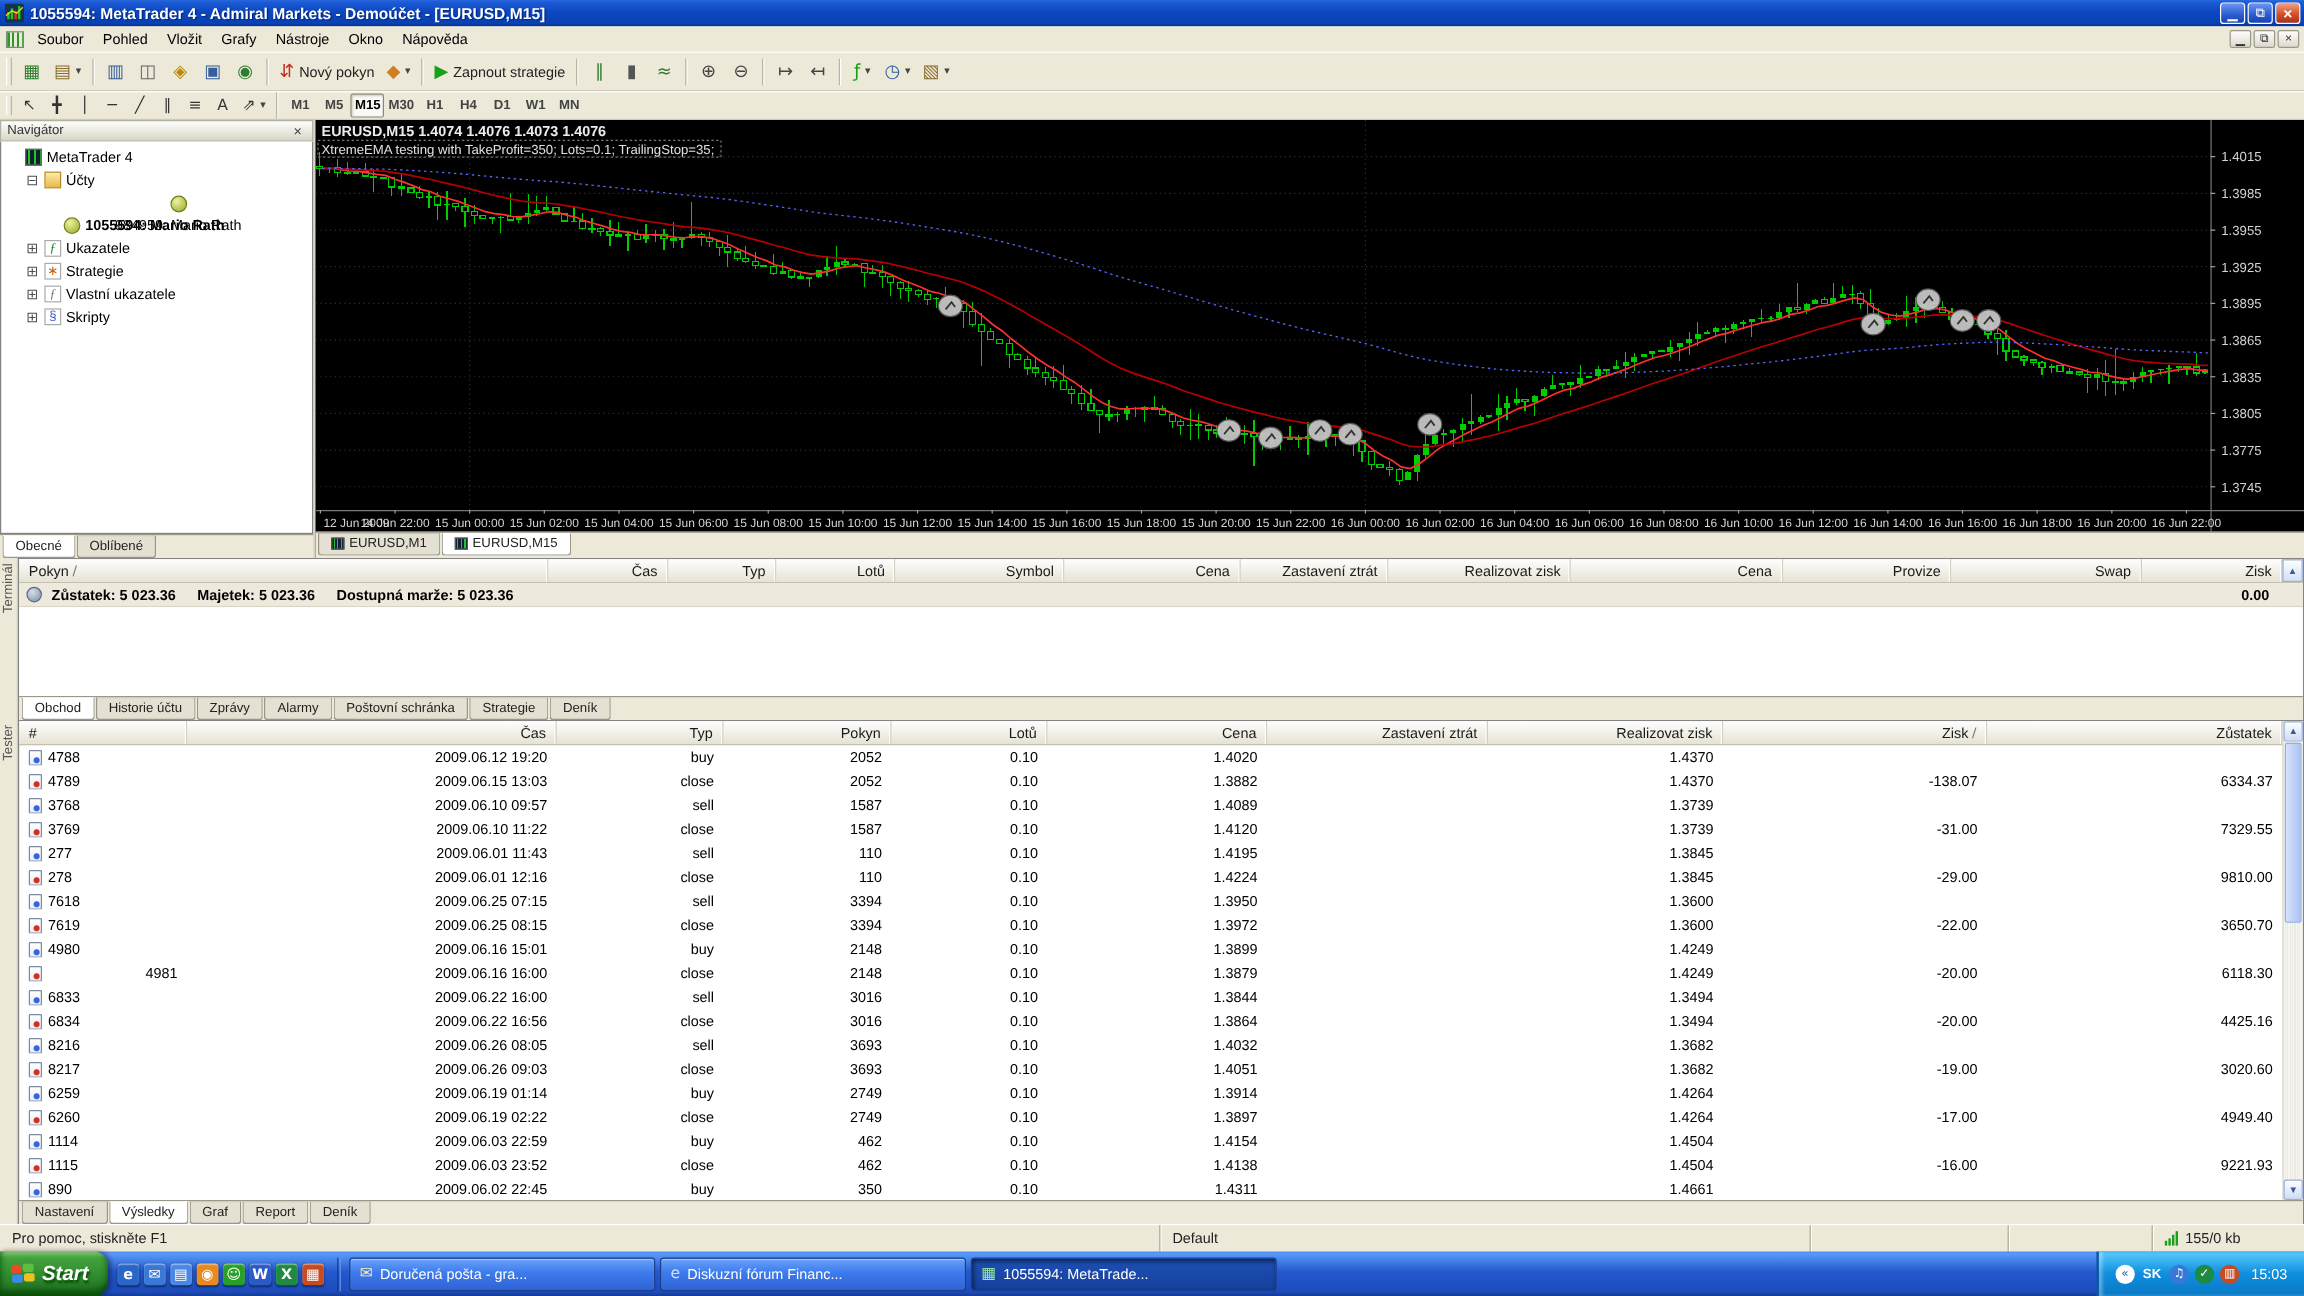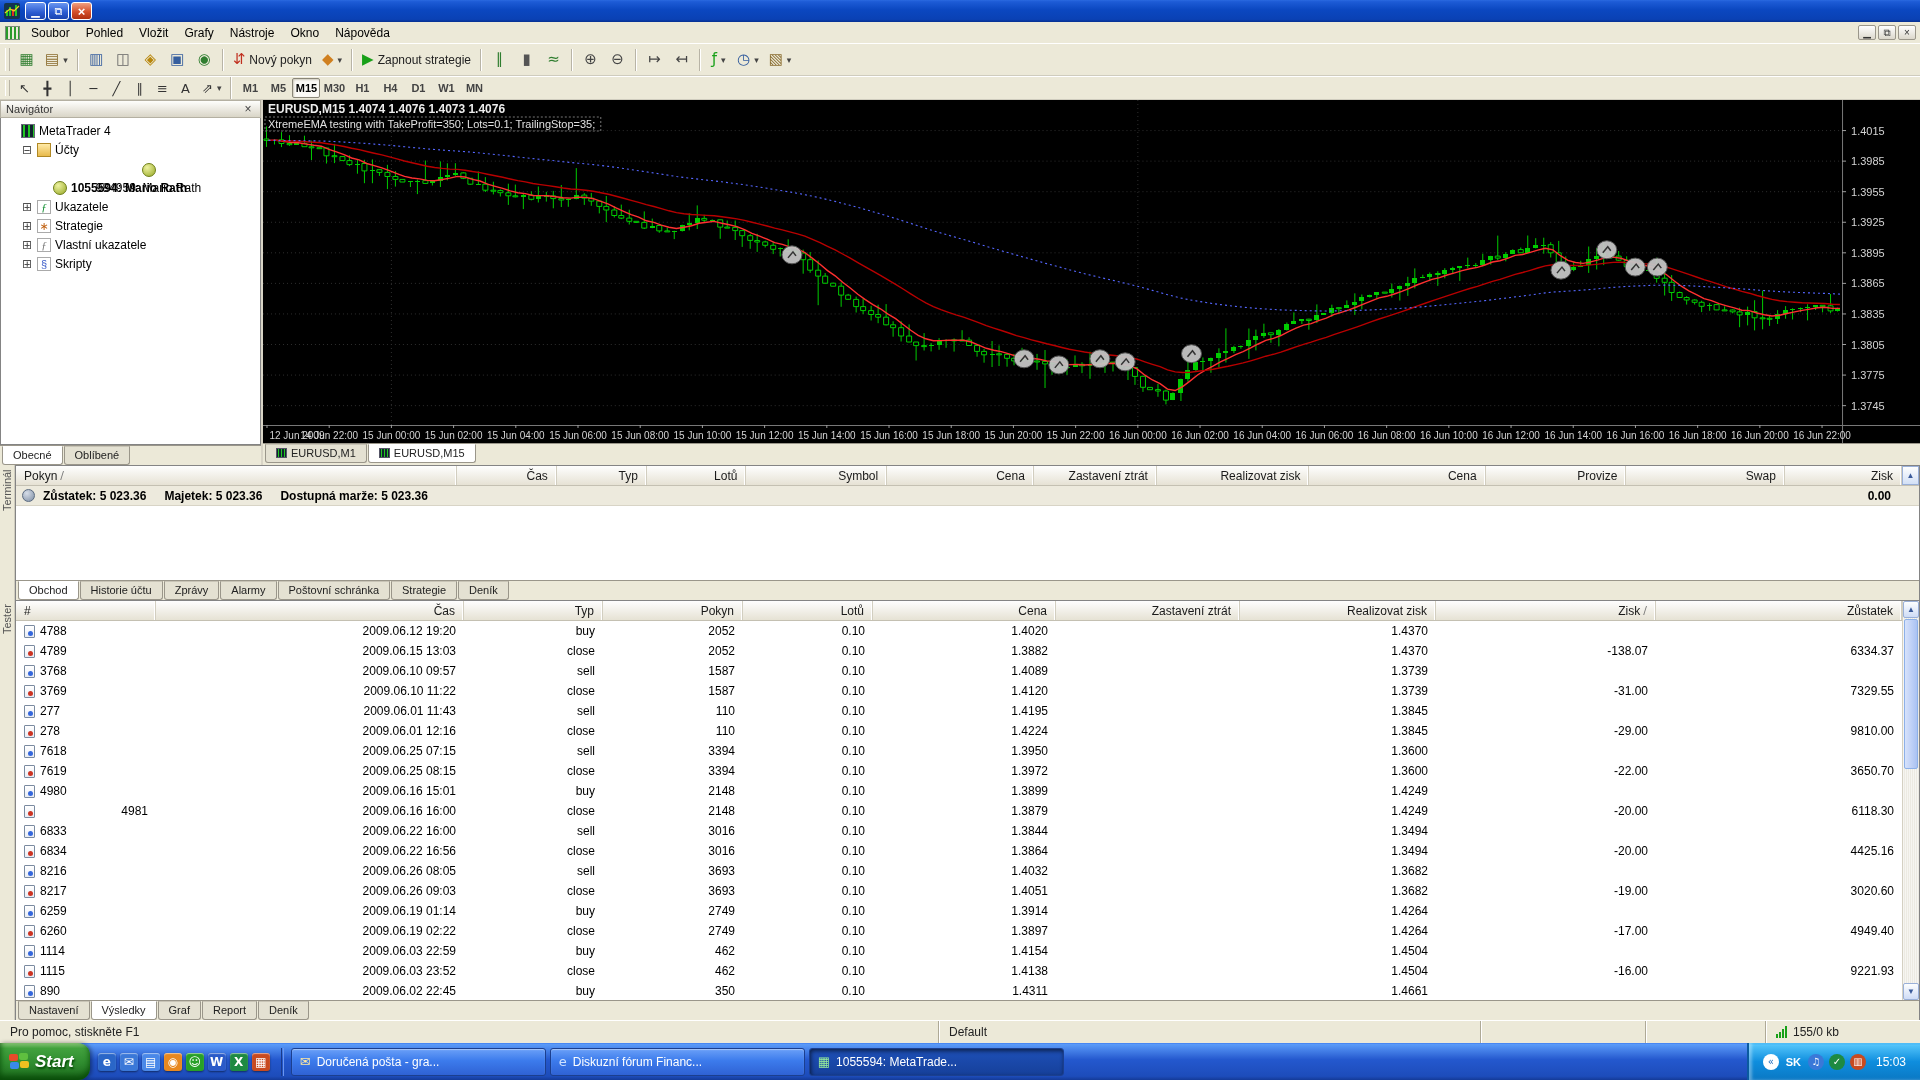--- a/index.html
+++ b/index.html
@@ -154,20 +154,21 @@
 
   <div class="titlebar">
     <svg width="16" height="16" viewBox="0 0 16 16">
         <rect x="0" y="0" width="16" height="16" rx="2" fill="#14344e"></rect>
         <rect x="2" y="7" width="2" height="6" fill="#22c822"></rect>
         <rect x="5" y="4" width="2" height="9" fill="#22c822"></rect>
         <rect x="8" y="6" width="2" height="7" fill="#e03020"></rect>
         <rect x="11" y="2" width="2" height="11" fill="#22c822"></rect>
         <path d="M1 10 L6 6 L10 8 L15 3" stroke="#f0d020" fill="none" stroke-width="1.2"></path>
       </svg>
+    <span class="title-text">1055594: MetaTrader 4 - Admiral Markets - Demoúčet - [EURUSD,M15]</span>
     <span class="win-controls">
         <span class="wbtn">▁</span>
         <span class="wbtn">⧉</span>
         <span class="wbtn close">×</span>
       </span>
   </div>
 
   <div class="menubar">
     <span class="mdi-doc-icon"></span>
     <span class="menu-items">
@@ -854,21 +855,21 @@
 
   <div class="statusbar">
     <div class="sb-panel first">
         <span>Pro pomoc, stiskněte F1</span>
       </div>
     <div class="sb-panel" style="width:542px">
         <span>Default</span>
       </div>
     <div class="sb-panel" style="width:165px"></div>
     <div class="sb-panel" style="width:120px"></div>
-    <div class="sb-panel" style="width:155px">
+    <div class="sb-panel" style="width:127px">
       <span class="traffic-bars">
           <i style="height:4px"></i>
           <i style="height:6px"></i>
           <i style="height:9px"></i>
           <i style="height:12px"></i>
         </span>
       <span>155/0 kb</span>
     </div>
   </div>
 

